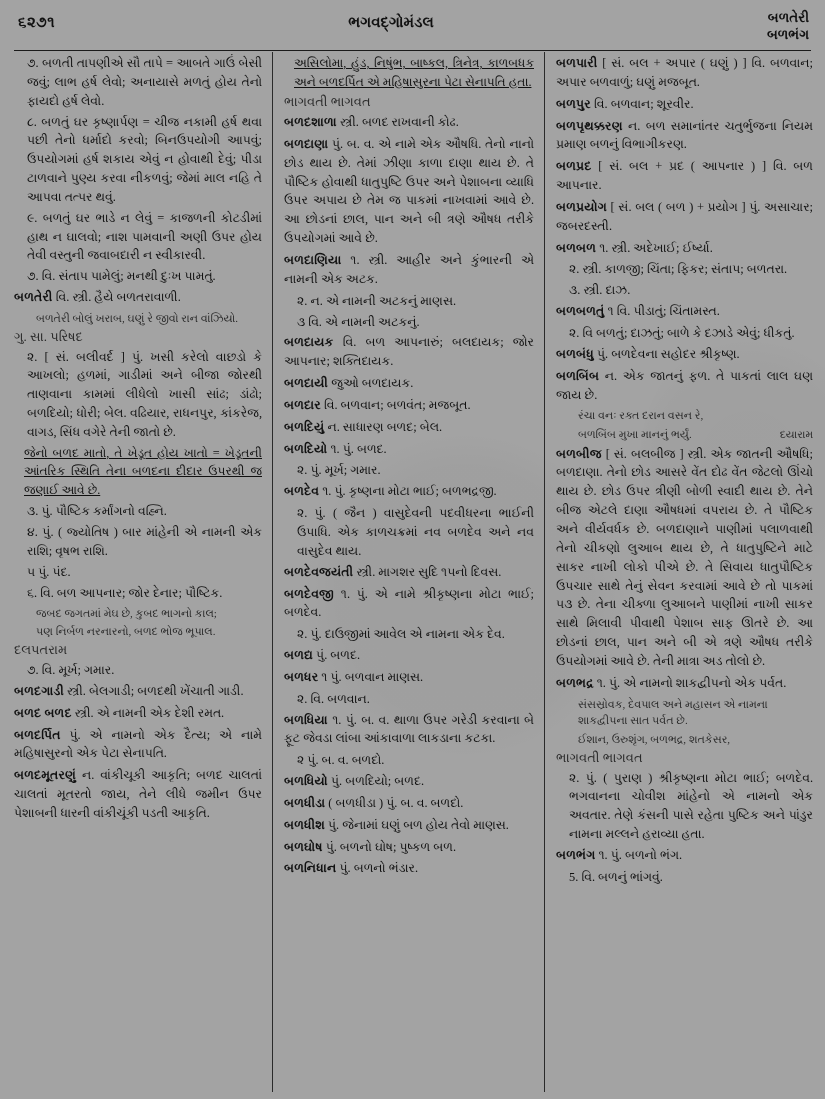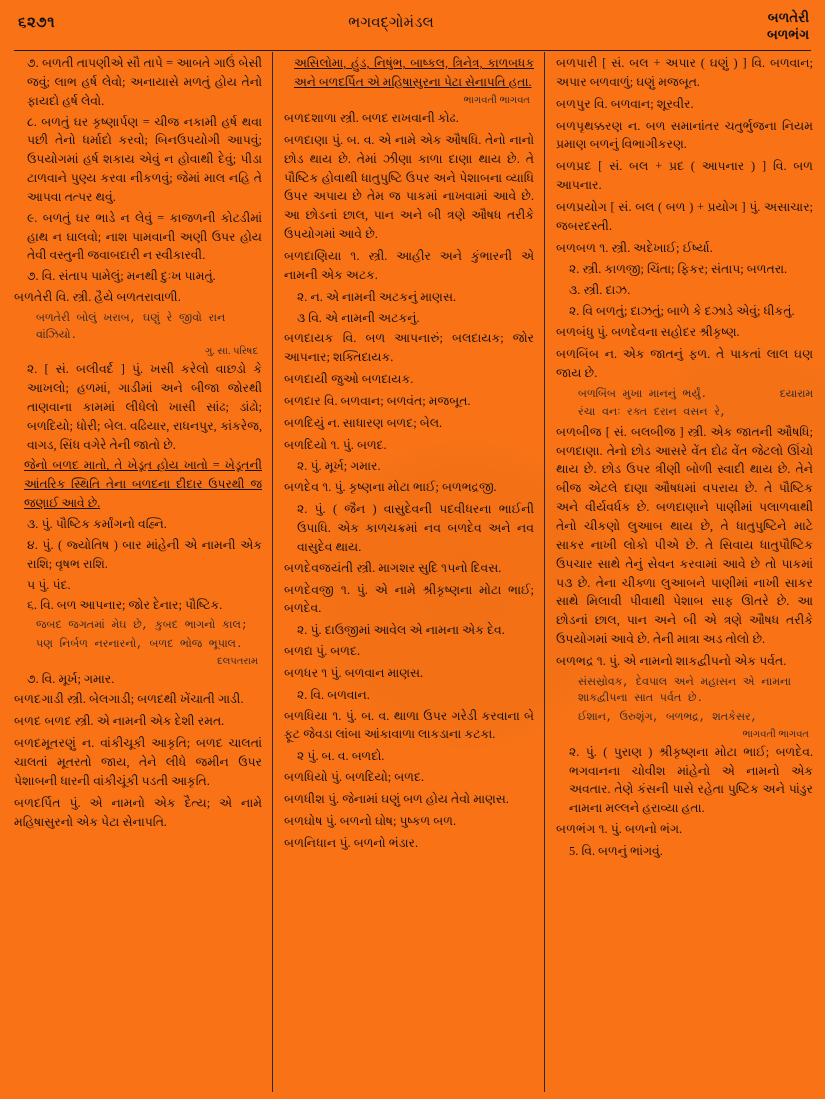--- a/index.html
+++ b/index.html
@@ -15,21 +15,21 @@
     color: #111111;
     position: relative;
     overflow: hidden;
   }
 
   
   .page {
     position: relative;
     width: 825px;
     height: 1099px;
-    background: #f97316;
+    background: #a3a3a3;
     box-sizing: border-box;
     padding: 0;
   }
   
   .page::before {
     content: "";
     position: absolute;
     left: 300px; top: 430px;
     width: 330px; height: 330px;
     border-radius: 50%;
@@ -62,21 +62,21 @@
     font-size: 15px;
     font-weight: bold;
     letter-spacing: 0.5px;
   }
   .hdr-title {
     position: absolute;
     left: 0; top: 14px;
     width: 782px;
     text-align: center;
     font-size: 15px;
-    font-weight: normal;
+    font-weight: bold;
   }
   .hdr-guide {
     position: absolute;
     right: 16px; top: 10px;
     text-align: right;
     font-size: 13.5px;
     font-weight: bold;
     line-height: 1.25;
   }
   .hdr-guide div { white-space: nowrap; }
@@ -123,21 +123,21 @@
 
   
   .entry {
     margin: 0 0 3px 0;
     font-size: 12.4px;
     line-height: 1.52;
     text-align: justify;
     text-justify: inter-word;
   }
   .entry .headword {
-    font-weight: normal;
+    font-weight: bold;
     letter-spacing: 0.2px;
   }
   .sense {
     margin: 0 0 2px 0;
     padding-left: 13px;
     font-size: 12.4px;
     line-height: 1.52;
     text-align: justify;
   }
   .cont {
@@ -148,26 +148,24 @@
     text-align: justify;
     text-decoration: underline;
   }
   .quote {
     margin: 1px 0 2px 0;
     padding-left: 22px;
     font-size: 11.1px;
     line-height: 1.5;
     text-align: left;
     color: #2a2a2a;
-    font-family: Liberation Mono, monospace;
   }
   .quote-src {
     margin: 0 0 3px 0;
-    font-size: 10px;
-    text-align: right;
+    font-size: 13px;
     padding-right: 4px;
     color: #2a2a2a;
   }
   .cite-inline {
     display: inline-block;
     float: right;
     font-size: 10.8px;
   }
   .clearfix::after { content: ""; display: block; clear: both; }
 </style>
@@ -204,22 +202,22 @@
         <p class="sense">૩. પું. પૌષ્ટિક કર્માંગનો વહ્નિ.</p>
         <p class="sense">૪. પું. ( જ્યોતિષ ) બાર માંહેની એ નામની એક રાશિ; વૃષભ રાશિ.</p>
         <p class="sense">૫ પું. પંદ.</p>
         <p class="sense">૬. વિ. બળ આપનાર; જોર દેનાર; પૌષ્ટિક.</p>
         <p class="quote">જબદ જગતમાં મેઘ છે, કુબદ ભાગનો કાલ;</p>
         <p class="quote">પણ નિર્બળ નરનારનો, બળદ ભોજ ભૂપાલ.</p>
         <p class="quote-src">દલપતરામ</p>
         <p class="sense">૭. વિ. મૂર્ખ; ગમાર.</p>
         <p class="entry"><span class="headword">બળદગાડી</span><span> સ્ત્રી. બેલગાડી; બળદથી ખેંચાતી ગાડી.</span></p>
         <p class="entry"><span class="headword">બળદ બળદ</span><span> સ્ત્રી. એ નામની એક દેશી રમત.</span></p>
+        <p class="entry"><span class="headword">બળદર્પિત</span><span> પું. એ નામનો એક દૈત્ય; એ નામે મહિષાસુરનો એક પેટા સેનાપતિ.</span></p>
         <p class="entry"><span class="headword">બળદમૂતરણું</span><span> ન. વાંકીચૂકી આકૃતિ; બળદ ચાલતાં ચાલતાં મૂતરતો જાય, તેને લીધે જમીન ઉપર પેશાબની ધારની વાંકીચૂંકી પડતી આકૃતિ.</span></p>
-        <p class="entry"><span class="headword">બળદર્પિત</span><span> પું. એ નામનો એક દૈત્ય; એ નામે મહિષાસુરનો એક પેટા સેનાપતિ.</span></p>
       </div>
     <div class="col col-2">
         <p class="cont">અસિલોમા, હુંડ, નિષુંભ, બાષ્કલ, ત્રિનેત્ર, કાળબધક અને બળદર્પિત એ મહિષાસુરના પેટા સેનાપતિ હતા.</p>
         <p class="quote-src">ભાગવતી ભાગવત</p>
         <p class="entry"><span class="headword">બળદશાળા</span><span> સ્ત્રી. બળદ રાખવાની કોઢ.</span></p>
         <p class="entry"><span class="headword">બળદાણા</span><span> પું. બ. વ. એ નામે એક ઔષધિ. તેનો નાનો છોડ થાય છે. તેમાં ઝીણા કાળા દાણા થાય છે. તે પૌષ્ટિક હોવાથી ધાતુપુષ્ટિ ઉપર અને પેશાબના વ્યાધિ ઉપર અપાય છે તેમ જ પાકમાં નાખવામાં આવે છે. આ છોડનાં છાલ, પાન અને બી ત્રણે ઔષધ તરીકે ઉપયોગમાં આવે છે.</span></p>
         <p class="entry"><span class="headword">બળદાણિયા</span><span> ૧. સ્ત્રી. આહીર અને કુંભારની એ નામની એક અટક.</span></p>
         <p class="sense">૨. ન. એ નામની અટકનું માણસ.</p>
         <p class="sense">૩ વિ. એ નામની અટકનું.</p>
         <p class="entry"><span class="headword">બળદાયક</span><span> વિ. બળ આપનારું; બલદાયક; જોર આપનાર; શક્તિદાયક.</span></p>
@@ -232,38 +230,40 @@
         <p class="sense">૨. પું. ( જૈન ) વાસુદેવની પદવીધરના ભાઈની ઉપાધિ. એક કાળચક્રમાં નવ બળદેવ અને નવ વાસુદેવ થાય.</p>
         <p class="entry"><span class="headword">બળદેવજયંતી</span><span> સ્ત્રી. માગશર સુદિ ૧૫નો દિવસ.</span></p>
         <p class="entry"><span class="headword">બળદેવજી</span><span> ૧. પું. એ નામે શ્રીકૃષ્ણના મોટા ભાઈ; બળદેવ.</span></p>
         <p class="sense">૨. પું. દાઉજીમાં આવેલ એ નામના એક દેવ.</p>
         <p class="entry"><span class="headword">બળદ્ય</span><span> પું. બળદ.</span></p>
         <p class="entry"><span class="headword">બળધર</span><span> ૧ પું. બળવાન માણસ.</span></p>
         <p class="sense">૨. વિ. બળવાન.</p>
         <p class="entry"><span class="headword">બળધિયા</span><span> ૧. પું. બ. વ. થાળા ઉપર ગરેડી કરવાના બે ફૂટ જેવડા લાંબા આંકાવાળા લાકડાના કટકા.</span></p>
         <p class="sense">૨ પું. બ. વ. બળદો.</p>
         <p class="entry"><span class="headword">બળધિયો</span><span> પું. બળદિયો; બળદ.</span></p>
+        <p class="entry"><span class="headword">બળધીડા</span><span> ( બળધીડા ) પું. બ. વ. બળદો.</span></p>
         <p class="entry"><span class="headword">બળધીશ</span><span> પું. જેનામાં ઘણું બળ હોય તેવો માણસ.</span></p>
         <p class="entry"><span class="headword">બળઘોષ</span><span> પું. બળનો ઘોષ; પુષ્કળ બળ.</span></p>
         <p class="entry"><span class="headword">બળનિધાન</span><span> પું. બળનો ભંડાર.</span></p>
       </div>
     <div class="col col-3">
         <p class="entry"><span class="headword">બળપારી</span><span> [ સં. બલ + અપાર ( ઘણું ) ] વિ. બળવાન; અપાર બળવાળું; ઘણું મજબૂત.</span></p>
         <p class="entry"><span class="headword">બળપુર</span><span> વિ. બળવાન; શૂરવીર.</span></p>
         <p class="entry"><span class="headword">બળપૃથક્કરણ</span><span> ન. બળ સમાનાંતર ચતુર્ભુજના નિયમ પ્રમાણ બળનું વિભાગીકરણ.</span></p>
         <p class="entry"><span class="headword">બળપ્રદ</span><span> [ સં. બલ + પ્રદ ( આપનાર ) ] વિ. બળ આપનાર.</span></p>
         <p class="entry"><span class="headword">બળપ્રયોગ</span><span> [ સં. બલ ( બળ ) + પ્રયોગ ] પું. અસાચાર; જબરદસ્તી.</span></p>
         <p class="entry"><span class="headword">બળબળ</span><span> ૧. સ્ત્રી. અદેખાઈ; ઈર્ષ્યા.</span></p>
         <p class="sense">૨. સ્ત્રી. કાળજી; ચિંતા; ફિકર; સંતાપ; બળતરા.</p>
         <p class="sense">૩. સ્ત્રી. દાઝ.</p>
+        <p class="entry"><span class="headword">બળબળતું</span><span> ૧ વિ. પીડાતું; ચિંતામસ્ત.</span></p>
         <p class="sense">૨. વિ બળતું; દાઝતું; બાળે કે દઝાડે એવું; ધીકતું.</p>
         <p class="entry"><span class="headword">બળબંધુ</span><span> પું. બળદેવના સહોદર શ્રીકૃષ્ણ.</span></p>
         <p class="entry"><span class="headword">બળબિંબ</span><span> ન. એક જાતનું ફળ. તે પાકતાં લાલ ઘણ જાય છે.</span></p>
+        <p class="quote">રંચા વનઃ રક્ત દરાન વસન રે,</p>
         <p class="quote clearfix"><span>બળબિંબ મુખા માનનું ભર્યું.</span><span class="cite-inline">દયારામ</span></p>
-        <p class="quote">રંચા વનઃ રક્ત દરાન વસન રે,</p>
         <p class="entry"><span class="headword">બળબીજ</span><span> [ સં. બલબીજ ] સ્ત્રી. એક જાતની ઔષધિ; બળદાણા. તેનો છોડ આસરે વેંત દોઢ વેંત જેટલો ઊંચો થાય છે. છોડ ઉપર ત્રીણી બોળી સ્વાદી થાય છે. તેને બીજ એટલે દાણા ઔષધમાં વપરાય છે. તે પૌષ્ટિક અને વીર્યવર્ધક છે. બળદાણાને પાણીમાં પલાળવાથી તેનો ચીકણો લુઆબ થાય છે, તે ધાતુપુષ્ટિને માટે સાકર નાખી લોકો પીએ છે. તે સિવાય ધાતુપૌષ્ટિક ઉપચાર સાથે તેનું સેવન કરવામાં આવે છે તો પાકમાં ૫૩ છે. તેના ચીક્ળા લુઆબને પાણીમાં નાખી સાકર સાથે મિલાવી પીવાથી પેશાબ સાફ ઊતરે છે. આ છોડનાં છાલ, પાન અને બી એ ત્રણે ઔષધ તરીકે ઉપયોગમાં આવે છે. તેની માત્રા અડ તોલો છે.</span></p>
         <p class="entry"><span class="headword">બળભદ્ર</span><span> ૧. પું. એ નામનો શાકદ્વીપનો એક પર્વત.</span></p>
         <p class="quote">સંસસ્રોવક, દેવપાલ અને મહાસન એ નામના શાકદ્વીપના સાત પર્વત છે.</p>
         <p class="quote">ઈશાન, ઉરુશૃંગ, બળભદ્ર, શતકેસર,</p>
         <p class="quote-src">ભાગવતી ભાગવત</p>
         <p class="sense">૨. પું. ( પુરાણ ) શ્રીકૃષ્ણના મોટા ભાઈ; બળદેવ. ભગવાનના ચોવીશ માંહેનો એ નામનો એક અવતાર. તેણે કંસની પાસે રહેતા પુષ્ટિક અને પાંડુર નામના મલ્લને હરાવ્યા હતા.</p>
         <p class="entry"><span class="headword">બળભંગ</span><span> ૧. પું. બળનો ભંગ.</span></p>
         <p class="sense">5. વિ. બળનું ભાંગવું.</p>
       </div>
   </div>

